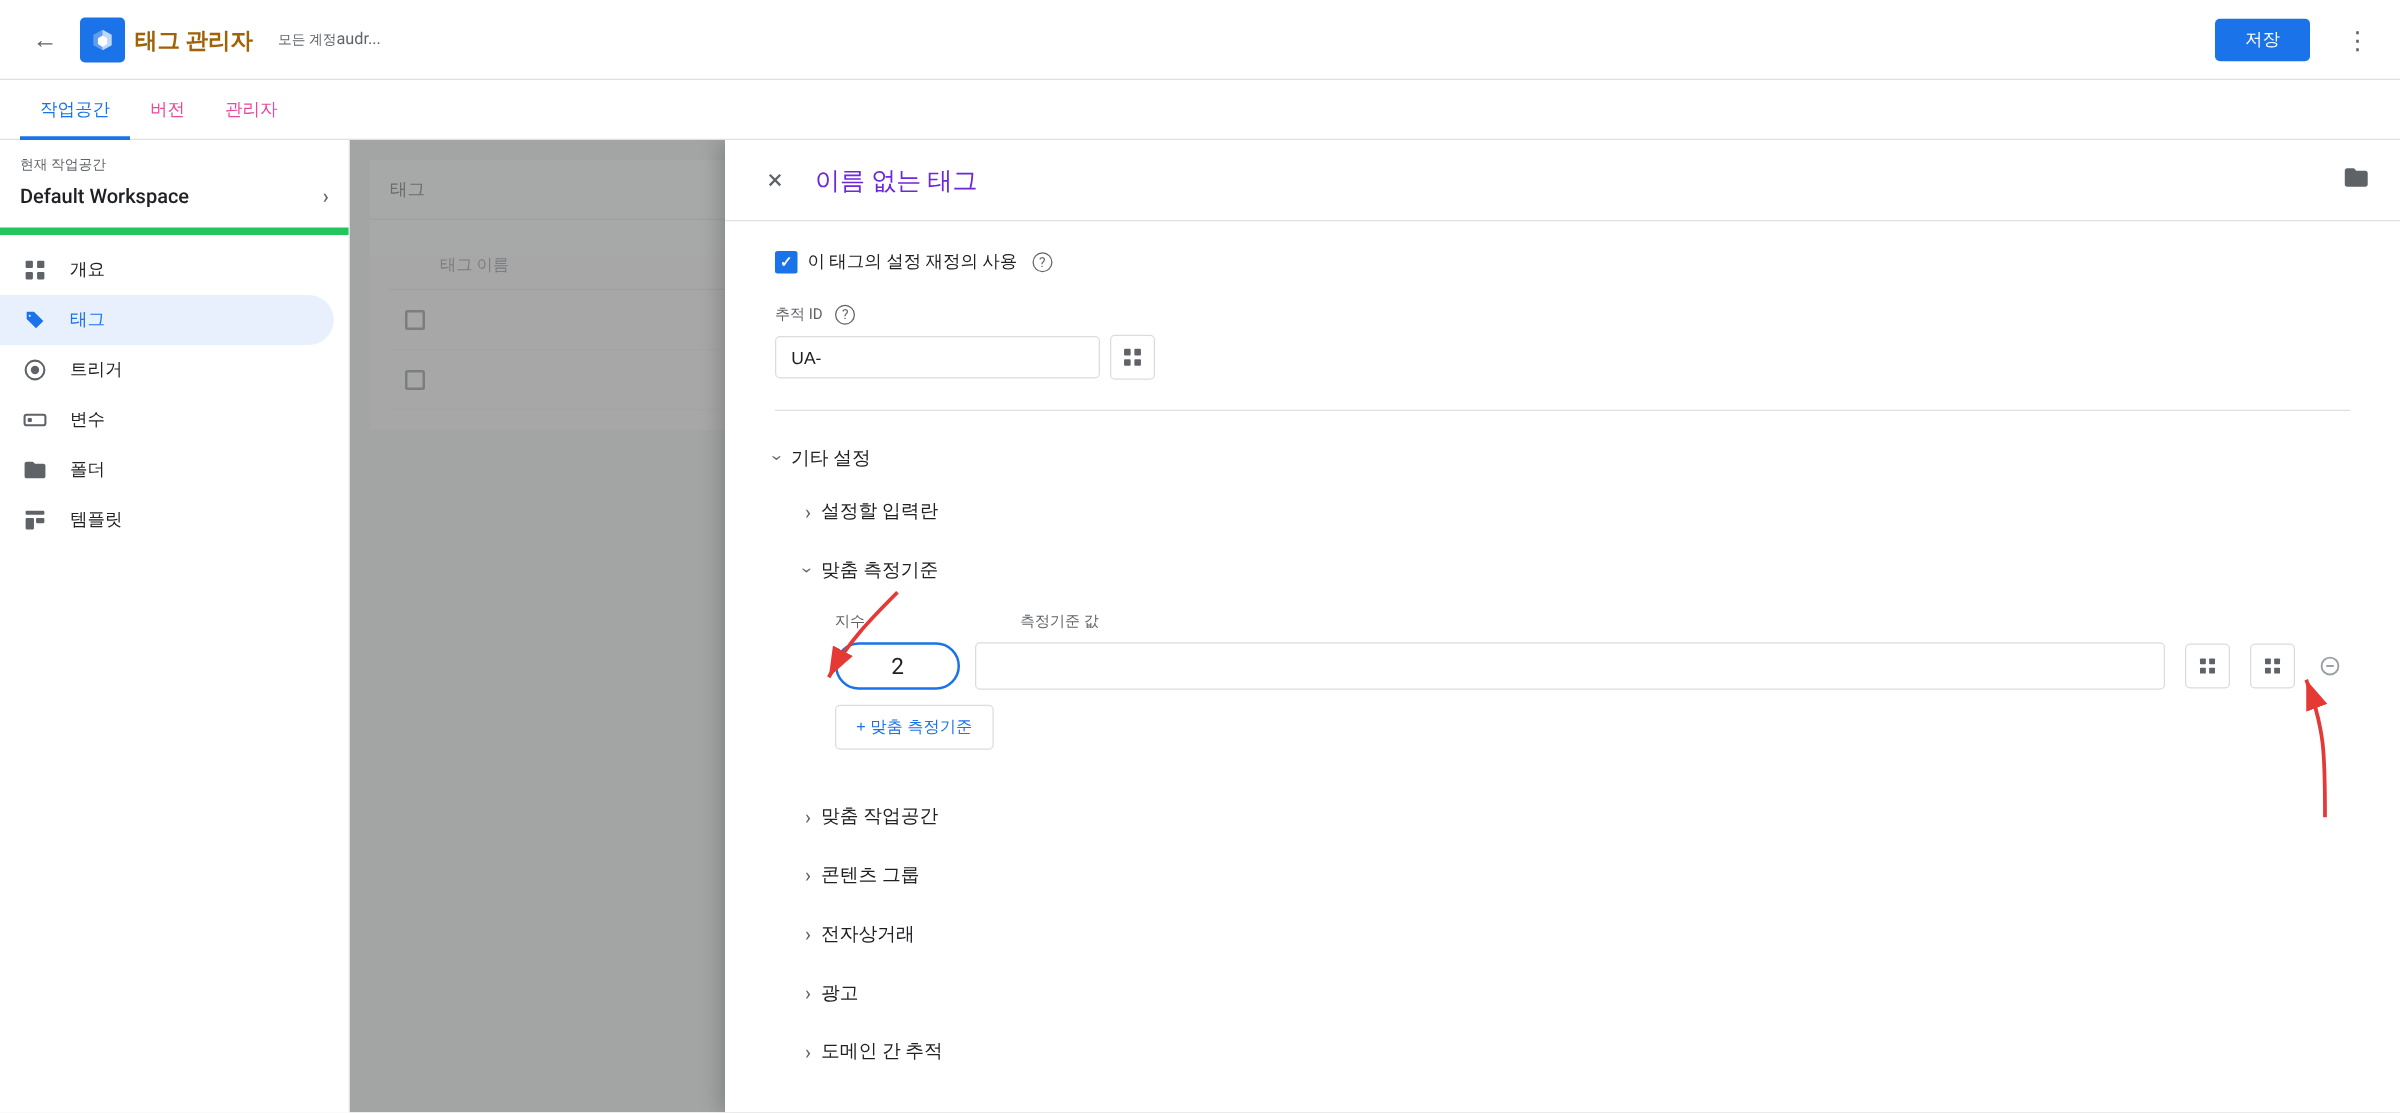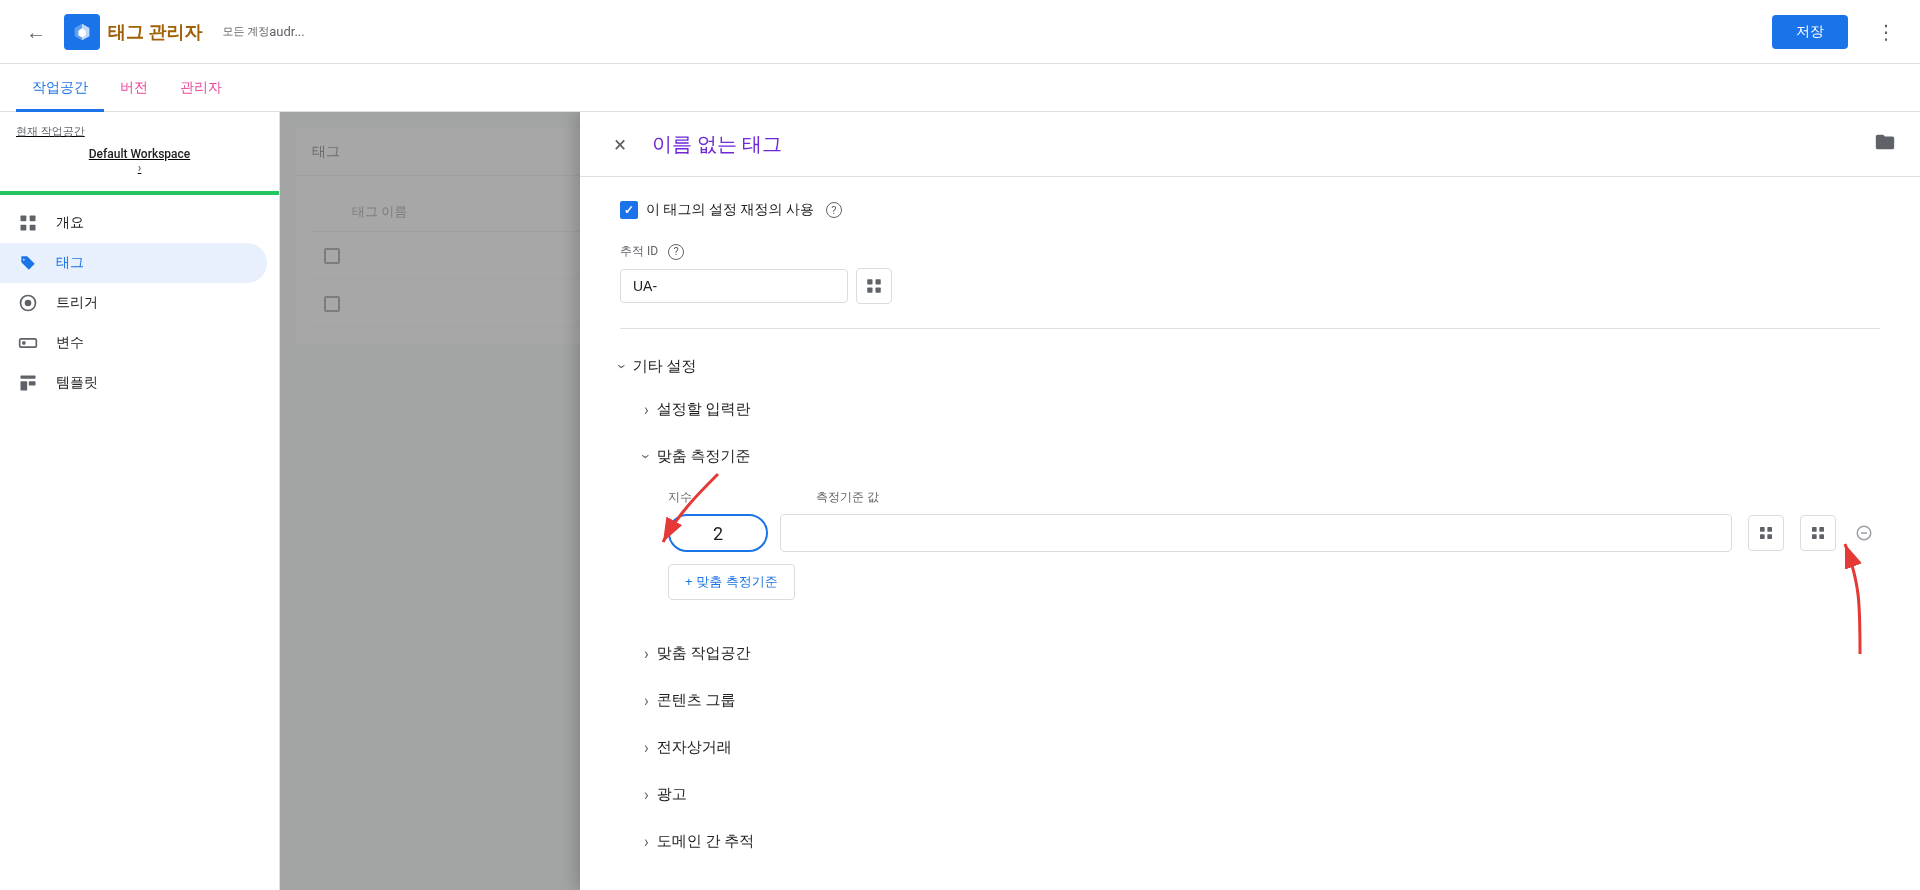--- a/index.html
+++ b/index.html
@@ -71,28 +71,27 @@
     
     .sidebar {
       width: 280px;
       background: #fff;
       border-right: 1px solid #e0e0e0;
       flex-shrink: 0;
       overflow-y: auto;
     }
     .sidebar-workspace {
       padding: 12px 16px;
-      border-bottom: 4px solid #22c55e;
-      text-decoration: underline;
+      border-bottom: 6px solid #22c55e;
     }
     .sidebar-workspace-label { font-size: 11px; color: #5f6368; margin-bottom: 4px; }
     .sidebar-workspace-name {
       display: flex; align-items: center; justify-content: space-between;
-      font-size: 12px; font-weight: 500; color: #202124;
-      cursor: pointer; padding: 4px 0; flex-direction: column;
+      font-size: 16px; font-weight: 500; color: #202124;
+      cursor: pointer; padding: 4px 0;
     }
     .sidebar-workspace-chevron { color: #5f6368; }
     .sidebar-nav { padding: 8px 0; }
     .sidebar-item {
       display: flex; align-items: center;
       padding: 10px 16px;
       font-size: 14px; color: #202124;
       cursor: pointer;
       border-radius: 0 24px 24px 0;
       margin-right: 12px;
@@ -349,20 +348,28 @@
       <div class="sidebar-item">
         <div class="sidebar-item-icon">
           <svg width="20" height="20" viewBox="0 0 24 24" fill="#5f6368">
               <rect x="2" y="7" width="20" height="10" rx="2" fill="none" stroke="#5f6368" stroke-width="2"></rect>
               <rect x="5" y="10" width="4" height="4" rx="1" fill="#5f6368"></rect>
             </svg>
         </div>
         <span>변수</span>
       </div>
 
+      <div class="sidebar-item">
+        <div class="sidebar-item-icon">
+          <svg width="20" height="20" viewBox="0 0 24 24" fill="#5f6368">
+              <path d="M10 4H4c-1.1 0-2 .9-2 2v12c0 1.1.9 2 2 2h16c1.1 0 2-.9 2-2V8c0-1.1-.9-2-2-2h-8l-2-2z"></path>
+            </svg>
+        </div>
+        <span>폴더</span>
+      </div>
 
       <div class="sidebar-item">
         <div class="sidebar-item-icon">
           <svg width="20" height="20" viewBox="0 0 24 24" fill="#5f6368">
               <rect x="3" y="3" width="18" height="4" rx="1" fill="#5f6368"></rect>
               <rect x="3" y="10" width="8" height="11" rx="1" fill="#5f6368"></rect>
               <rect x="13" y="10" width="8" height="5" rx="1" fill="#5f6368"></rect>
             </svg>
         </div>
         <span>템플릿</span>
@@ -415,21 +422,21 @@
             <span class="checkbox-label">이 태그의 설정 재정의 사용</span>
             <span class="help-icon">?</span>
           </div>
 
           <div class="field-section">
             <div class="field-label">
               <span>추적 ID</span>
               <span class="help-icon">?</span>
             </div>
             <div class="field-input-row">
-              <input class="field-input" type="text" value="UA-        " style="width: 228px;">
+              <input class="field-input" type="text" value="UA-        " style="width: 260px;">
               <div class="icon-btn">
                 <svg width="18" height="18" viewBox="0 0 24 24" fill="#5f6368">
                     <rect x="3" y="3" width="7" height="7" rx="1"></rect>
                     <rect x="14" y="3" width="7" height="7" rx="1"></rect>
                     <rect x="3" y="14" width="7" height="7" rx="1"></rect>
                     <rect x="14" y="14" width="7" height="7" rx="1"></rect>
                   </svg>
               </div>
             </div>
           </div>

